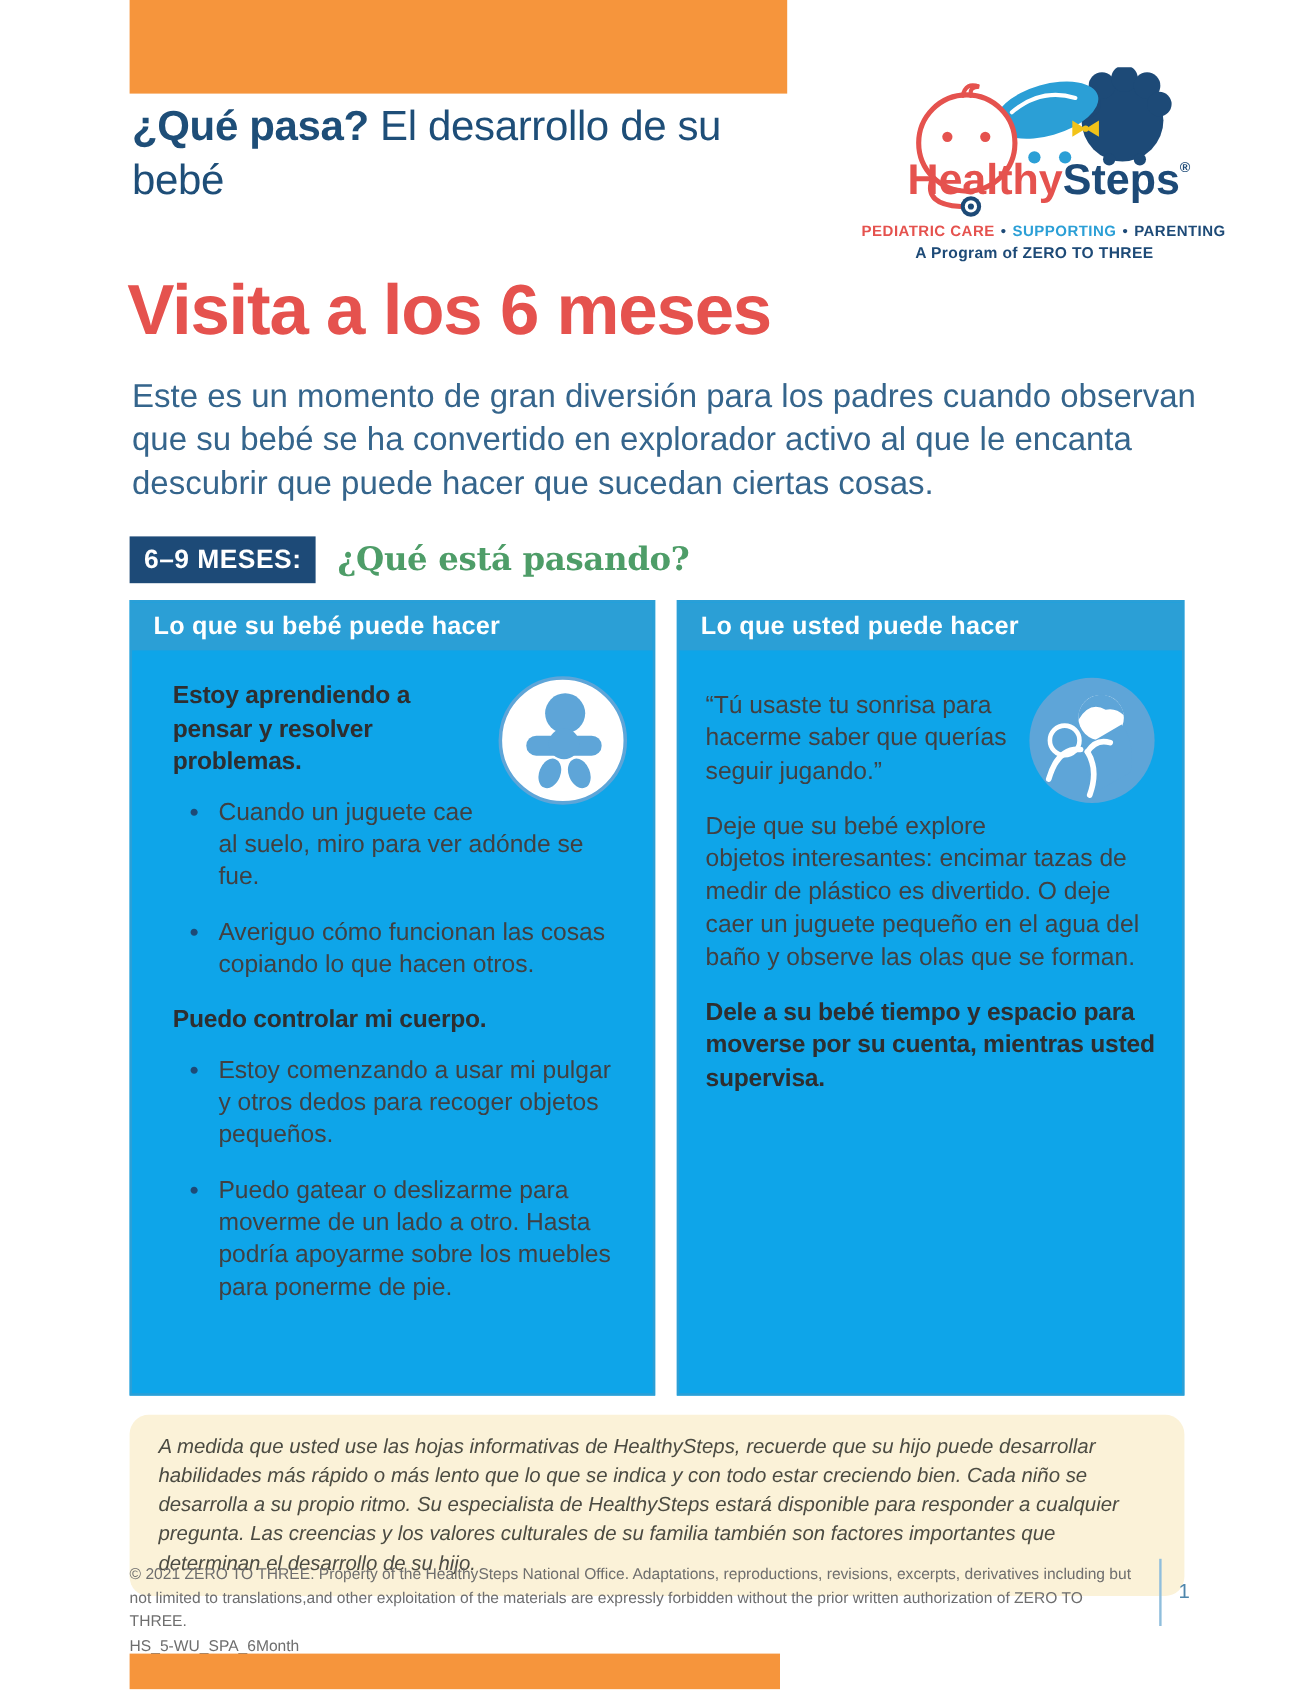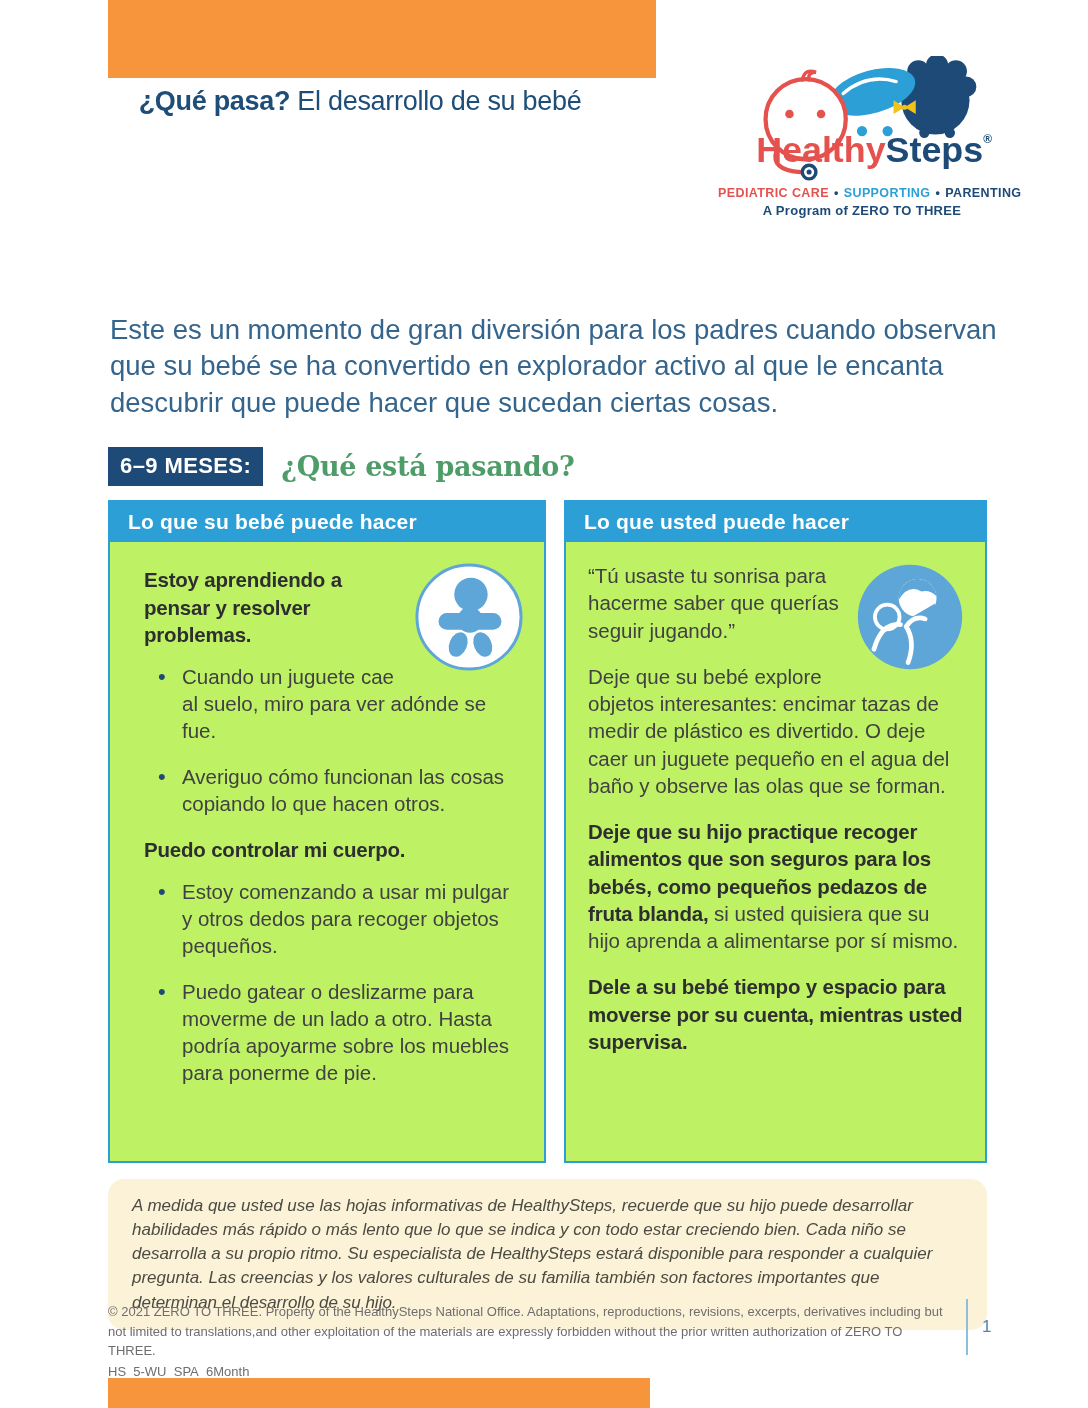--- a/index.html
+++ b/index.html
@@ -4,51 +4,51 @@
 <style>
   * { box-sizing: border-box; }
   html,body { margin:0; padding:0; background:#ffffff; }
   .page {
     position:relative; width:1088px; height:1408px; background:#ffffff;
     font-family:"Liberation Sans", sans-serif; overflow:hidden;
   }
   .top-bar { position:absolute; left:108px; top:0; width:548px; height:78px; background:#F6953C; }
   .bottom-bar { position:absolute; left:108px; top:1378px; width:542px; height:30px; background:#F6953C; }
 
-  .header-title { position:absolute; left:110px; top:84px; width:500px; font-size:27px; line-height:1.28; color:#1E4E78; letter-spacing:-0.3px;text-align:center; }
+  .header-title { position:absolute; left:110px; top:84px; width:500px; font-size:35px; line-height:1.28; color:#1E4E78; letter-spacing:-0.3px; }
   .header-title .b { font-weight:bold; }
 
   .logo-wrap { position:absolute; left:718px; top:56px; width:288px; text-align:center; }
   .logo-svg { display:block; margin:0 auto; width:264px; height:128px; }
   .logo-tagline { font-size:12.5px; font-weight:bold; letter-spacing:0.4px; margin-top:2px; white-space:nowrap; }
   .t-red { color:#E5524E; } .t-blue { color:#2B9FD6;text-align:center; } .t-navy { color:#1D4A77; }
   .t-dot { color:#1D4A77; margin:0 5px; }
   .logo-program { font-size:13px; font-weight:bold; color:#1D4A77; margin-top:3px; letter-spacing:0.3px; }
 
   .main-title { position:absolute; left:106px; top:224px; font-size:59px; font-weight:bold; color:#E5524E; letter-spacing:-1px; }
   .intro { position:absolute; left:110px; top:312px; width:900px; font-size:27.5px; line-height:1.32; color:#35658C; }
 
   .section-row { position:absolute; left:108px; top:447px; display:flex; align-items:center; gap:18px; }
   .badge { background:#1D4A77; color:#ffffff; font-weight:bold; font-size:22px; padding:6px 12px 7px; letter-spacing:0.4px; }
   .question { color:#4E9D68; font-weight:bold; font-size:27px; font-family:"DejaVu Serif", serif; letter-spacing:-0.3px; }
 
   .columns { position:absolute; left:108px; top:500px; width:880px; display:flex; gap:18px; }
-  .col { border:2px solid #2B9FD6; background:#bef264; height:663px; }
+  .col { border:2px solid #2B9FD6; background:#0ea5e9; height:663px; }
   .col-left { width:438px; }
   .col-right { width:423px; }
   .col-header { background:#2B9FD6; color:#fff; font-weight:bold; font-size:21px; height:40px; display:flex; align-items:center; padding:0 18px; letter-spacing:0.2px; }
   .col-body { padding:20px 20px 0 22px; }
 
   .icon-circle { float:right; width:110px; height:110px; margin:0 0 10px 8px; }
   .col-heading { font-size:20.5px; font-weight:bold; color:#2E2E30; margin:4px 12px 14px; line-height:1.35; letter-spacing:-0.2px; }
   .bullets { list-style:none; margin:0 0 4px; padding:0 0 0 26px; }
   .bullets li { position:relative; padding-left:24px; font-size:20.5px; line-height:1.32; color:#414042; margin-bottom:19px; }
   .bullets li::before { content:"\2022"; position:absolute; left:0; top:-1px; color:#1D4A77; font-size:22px; }
 
-  .para { font-size:20.5px; line-height:1.33; color:#414042; margin:0 0 19px; }
+  .para { font-size:20.5px; line-height:1.33; color:#414042; margin:12px 0 19px; }
   .para .b, .para-bold { font-weight:bold; color:#2E2E30; letter-spacing:-0.2px; }
 
   .note-box { position:absolute; left:108px; top:1179px; width:879px; min-height:113px; background:#FBF2D8; border-radius:16px; padding:15px 24px; font-style:italic; font-size:17px; line-height:1.42; color:#4B4B42; }
 
   .footer { position:absolute; left:108px; top:1302px; width:845px; font-size:13px; line-height:1.5; color:#6E6E6E; }
   .footer-code { margin-top:1px; }
 
   .page-num-wrap { position:absolute; left:966px; top:1299px; height:56px; display:flex; align-items:center; gap:14px; }
   .page-line { width:2px; height:56px; background:#8FBEDC; }
   .page-num { color:#4E86AC; font-size:17px; }
@@ -100,20 +100,21 @@
       </g>
 
       <text x="16" y="124" font-family="Liberation Sans, sans-serif" font-weight="bold" font-size="42"><tspan fill="#E5524E">Healthy</tspan><tspan fill="#1D4A77">Steps</tspan><tspan fill="#1D4A77" font-size="14" dy="-22">®</tspan></text>
     </svg>
     <div class="logo-tagline">
       <span class="t-red">PEDIATRIC CARE</span><span class="t-dot">•</span><span class="t-blue">SUPPORTING</span><span class="t-dot">•</span><span class="t-navy">PARENTING</span>
     </div>
     <div class="logo-program">A Program of ZERO TO THREE</div>
   </div>
 
+  <div class="main-title">Visita a los 6 meses</div>
 
   <div class="intro">Este es un momento de gran diversión para los padres cuando observan que su bebé se ha convertido en explorador activo al que le encanta descubrir que puede hacer que sucedan ciertas cosas.</div>
 
   <div class="section-row">
     <span class="badge">6–9 MESES:</span>
     <span class="question">¿Qué está pasando?</span>
   </div>
 
   <div class="columns">
 
@@ -149,21 +150,20 @@
           <circle cx="66" cy="38" r="20" fill="#ffffff"></circle>
           <path d="M46 40 a20 20 0 0 1 40 -4 q-7 -7 -16 -5 q-14 -8 -24 9 z" fill="#5EA5D8"></path>
           <path d="M84 44 Q96 58 92 86 L60 104 Q48 80 60 58 Z" fill="#5EA5D8"></path>
           <circle cx="34" cy="58" r="13" fill="#5EA5D8" stroke="#ffffff" stroke-width="4"></circle>
           <path d="M20 92 Q28 64 48 66" stroke="#ffffff" stroke-width="5" fill="none" stroke-linecap="round"></path>
           <path d="M56 106 Q64 84 54 68" stroke="#ffffff" stroke-width="5" fill="none" stroke-linecap="round"></path>
           <path d="M54 68 Q62 56 74 60" stroke="#ffffff" stroke-width="5" fill="none" stroke-linecap="round"></path>
         </svg>
         <p class="para">“Tú usaste tu sonrisa para hacerme saber que querías seguir jugando.”</p>
         <p class="para">Deje que su bebé explore objetos interesantes: encimar tazas de medir de plástico es divertido. O deje caer un juguete pequeño en el agua del baño y observe las olas que se forman.</p>
-        <p class="para"><span class="b">Deje que su hijo practique recoger alimentos que son seguros para los bebés, como pequeños pedazos de fruta blanda,</span><span> si usted quisiera que su hijo aprenda a alimentarse por sí mismo.</span></p>
         <p class="para para-bold">Dele a su bebé tiempo y espacio para moverse por su cuenta, mientras usted supervisa.</p>
       </div>
     </div>
 
   </div>
 
   <div class="note-box">A medida que usted use las hojas informativas de HealthySteps, recuerde que su hijo puede desarrollar habilidades más rápido o más lento que lo que se indica y con todo estar creciendo bien. Cada niño se desarrolla a su propio ritmo. Su especialista de HealthySteps estará disponible para responder a cualquier pregunta. Las creencias y los valores culturales de su familia también son factores importantes que determinan el desarrollo de su hijo.</div>
 
   <div class="footer">
     <div>© 2021 ZERO TO THREE.  Property of the HealthySteps National Office. Adaptations, reproductions, revisions, excerpts, derivatives including but not limited to translations,and other exploitation of the materials are expressly forbidden without the prior written authorization of ZERO TO THREE.</div>

